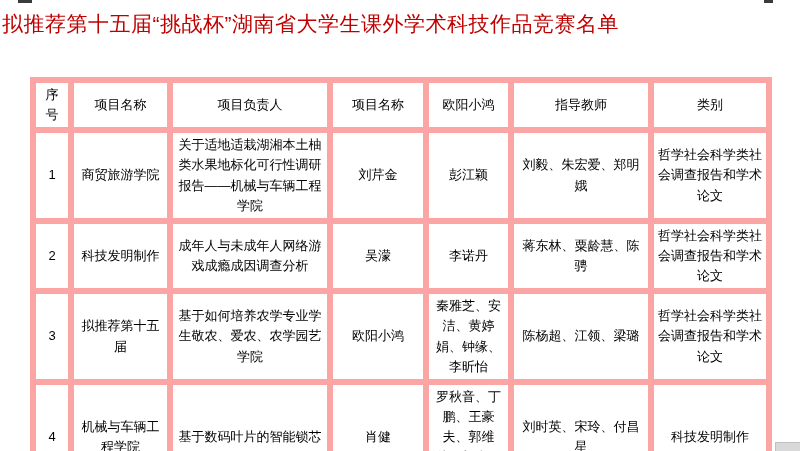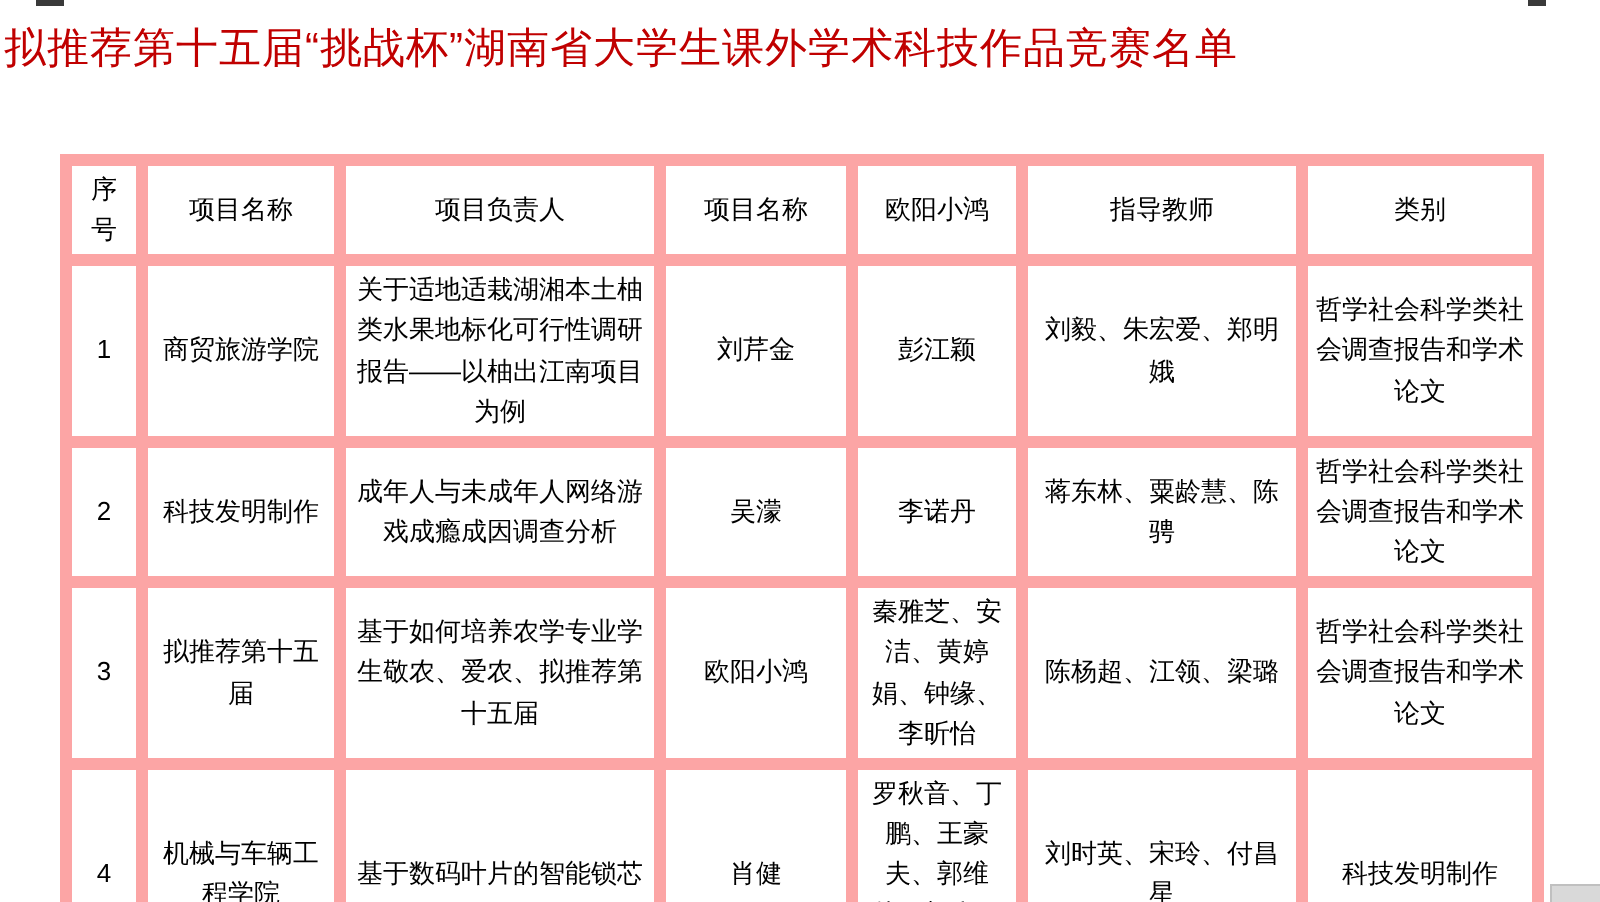--- a/index.html
+++ b/index.html
@@ -93,39 +93,39 @@
         <th>项目名称</th>
         <th>项目负责人</th>
         <th>项目名称</th>
         <th>欧阳小鸿</th>
         <th>指导教师</th>
         <th>类别</th>
       </tr>
       <tr class="row-1">
         <td>1</td>
         <td>商贸旅游学院</td>
-        <td>关于适地适栽湖湘本土柚类水果地标化可行性调研报告——以柚出江南项目为例</td>
+        <td>关于适地适栽湖湘本土柚类水果地标化可行性调研报告——机械与车辆工程学院</td>
         <td>刘芹金</td>
         <td>彭江颖</td>
         <td>刘毅、朱宏爱、郑明娥</td>
         <td>哲学社会科学类社会调查报告和学术论文</td>
       </tr>
       <tr class="row-2">
         <td>2</td>
         <td>科技发明制作</td>
         <td>成年人与未成年人网络游戏成瘾成因调查分析</td>
         <td>吴濛</td>
         <td>李诺丹</td>
         <td>蒋东林、粟龄慧、陈骋</td>
         <td>哲学社会科学类社会调查报告和学术论文</td>
       </tr>
       <tr class="row-3">
         <td>3</td>
         <td>拟推荐第十五届</td>
-        <td>基于如何培养农学专业学生敬农、爱农、拟推荐第十五届</td>
+        <td>基于如何培养农学专业学生敬农、爱农、农学园艺学院</td>
         <td>欧阳小鸿</td>
         <td>秦雅芝、安洁、黄婷娟、钟缘、李昕怡</td>
         <td>陈杨超、江领、梁璐</td>
         <td>哲学社会科学类社会调查报告和学术论文</td>
       </tr>
       <tr class="row-4">
         <td>4</td>
         <td>机械与车辆工程学院</td>
         <td>基于数码叶片的智能锁芯</td>
         <td>肖健</td>

